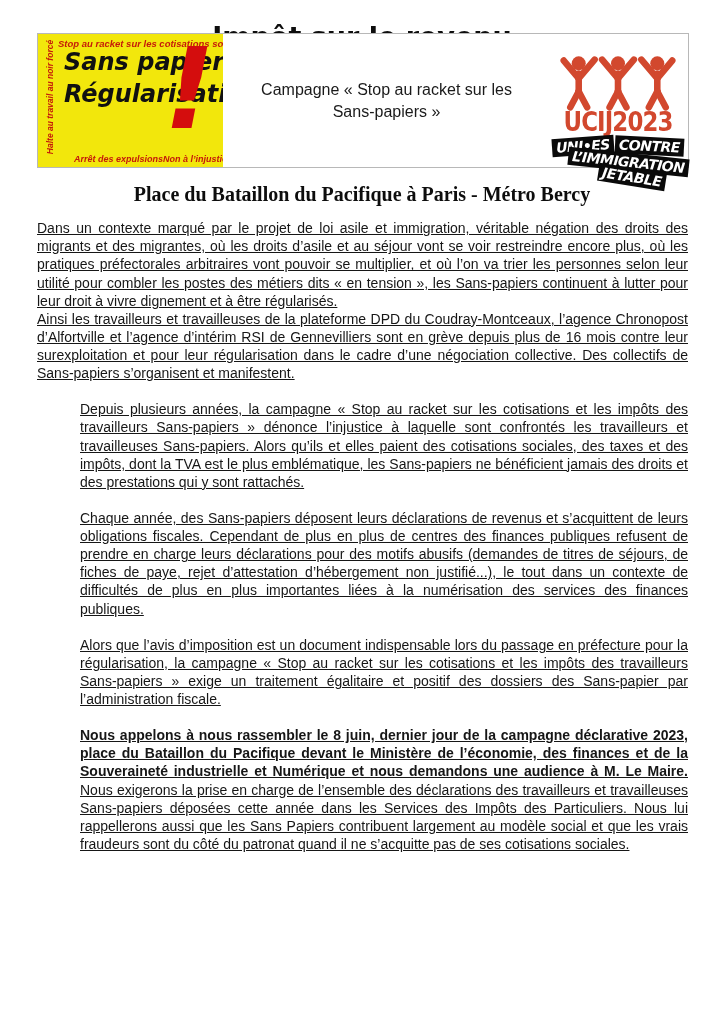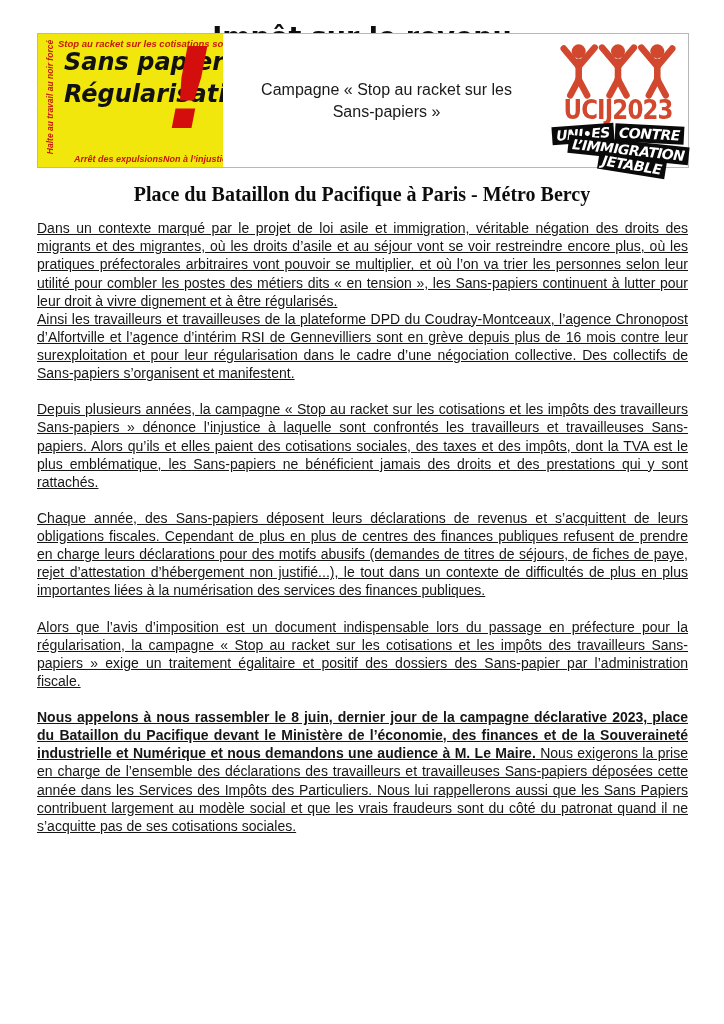--- a/index.html
+++ b/index.html
@@ -41,21 +41,21 @@
     justify-content:space-between; font-size:9px; font-weight:bold;
     font-style:italic; color:#c5190a; white-space:nowrap;margin-left:16px;
   }
   .campaign {
     position:absolute; left:185px; right:138px; top:0; bottom:0;
     display:flex; flex-direction:column; align-items:center; justify-content:center;
     font-size:16px; line-height:1.35; color:#1a1a1a; text-align:center;
   }
   .campaign div { white-space:nowrap; }
   .logo-right {
-    position:absolute; right:2px; top:8px; width:136px; height:126px;
+    position:absolute; right:2px; top:20px; width:136px; height:126px;
     text-align:center;
   }
   .ucij-title {
     font-family:"DejaVu Sans", sans-serif; font-weight:bold; font-size:26px;
     color:#d2482e; letter-spacing:-1px; transform:scaleX(0.88); margin-top:-3px;
     line-height:1;
   }
   .badges { text-align:left; padding-left:2px; margin-top:2px; }
   .badge {
     display:inline-block; background:#0a0a0a; color:#fff; font-weight:bold;
@@ -75,21 +75,21 @@
   .t-rally { margin-top:17px; font-size:28px; font-weight:bold; color:#0d0d0d;
     font-family:"Liberation Sans", sans-serif; }
   .t-place { margin-top:26px; font-size:20px; font-weight:bold; color:#0d0d0d;
     font-family:Liberation Serif, serif; }
   
   .body-text {
     margin:13px 36px 0 37px; font-size:14px; line-height:1.295;
     text-align:justify; color:#161616;text-decoration:underline;
   }
   .body-text p { margin:0; }
-  .body-text p.gap { margin-top:18px; }
+  .body-text p.gap { margin-top:18px;margin-left:43px; }
   .closing {
     margin:20px 0 0 37px; font-size:19px; font-weight:bold; color:#0d0d0d;
     font-family:"DejaVu Sans", sans-serif;
   }
 </style>
 </head>
 <body>
 
 <div class="page">
 

